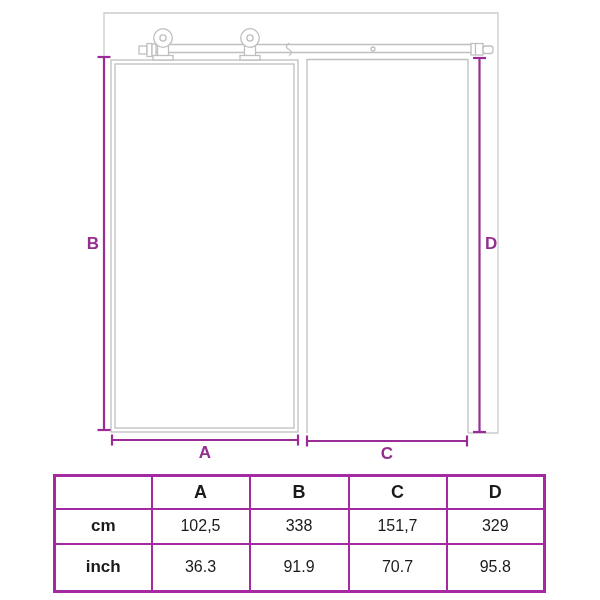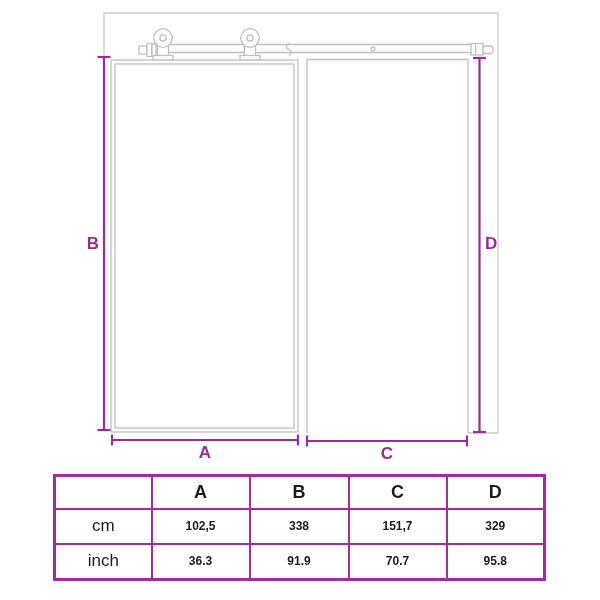--- a/index.html
+++ b/index.html
@@ -39,24 +39,24 @@
   table.dims th, table.dims td {
     border: 2px solid #a32aa0;
     text-align: center;
     vertical-align: middle;
     color: #1b1b1b;
     padding: 0;
   }
   table.dims { border: 3px solid #a32aa0; }
   tr.head-row  { height: 33px; }
   tr.cm-row    { height: 35px; }
-  tr.inch-row  { height: 36px; }
+  tr.inch-row  { height: 48px; }
   th.col-head  { font-size: 18px; font-weight: bold; }
-  td.unit-cell { font-size: 17px; font-weight: normal; }
-  td.val-cell  { font-size: 12px; font-weight: bold; }
+  td.unit-cell { font-size: 17px; font-weight: bold; }
+  td.val-cell  { font-size: 16px; font-weight: normal; }
 </style>
 </head>
 <body>
 
 <div class="stage">
 
   <svg class="diagram" width="600" height="470" viewBox="0 0 600 470">
 
     <path d="M104,430 L104,13 L498,13 L498,433 L468,433" fill="none" stroke-width="1.3" stroke="#cccccc"></path>
 

